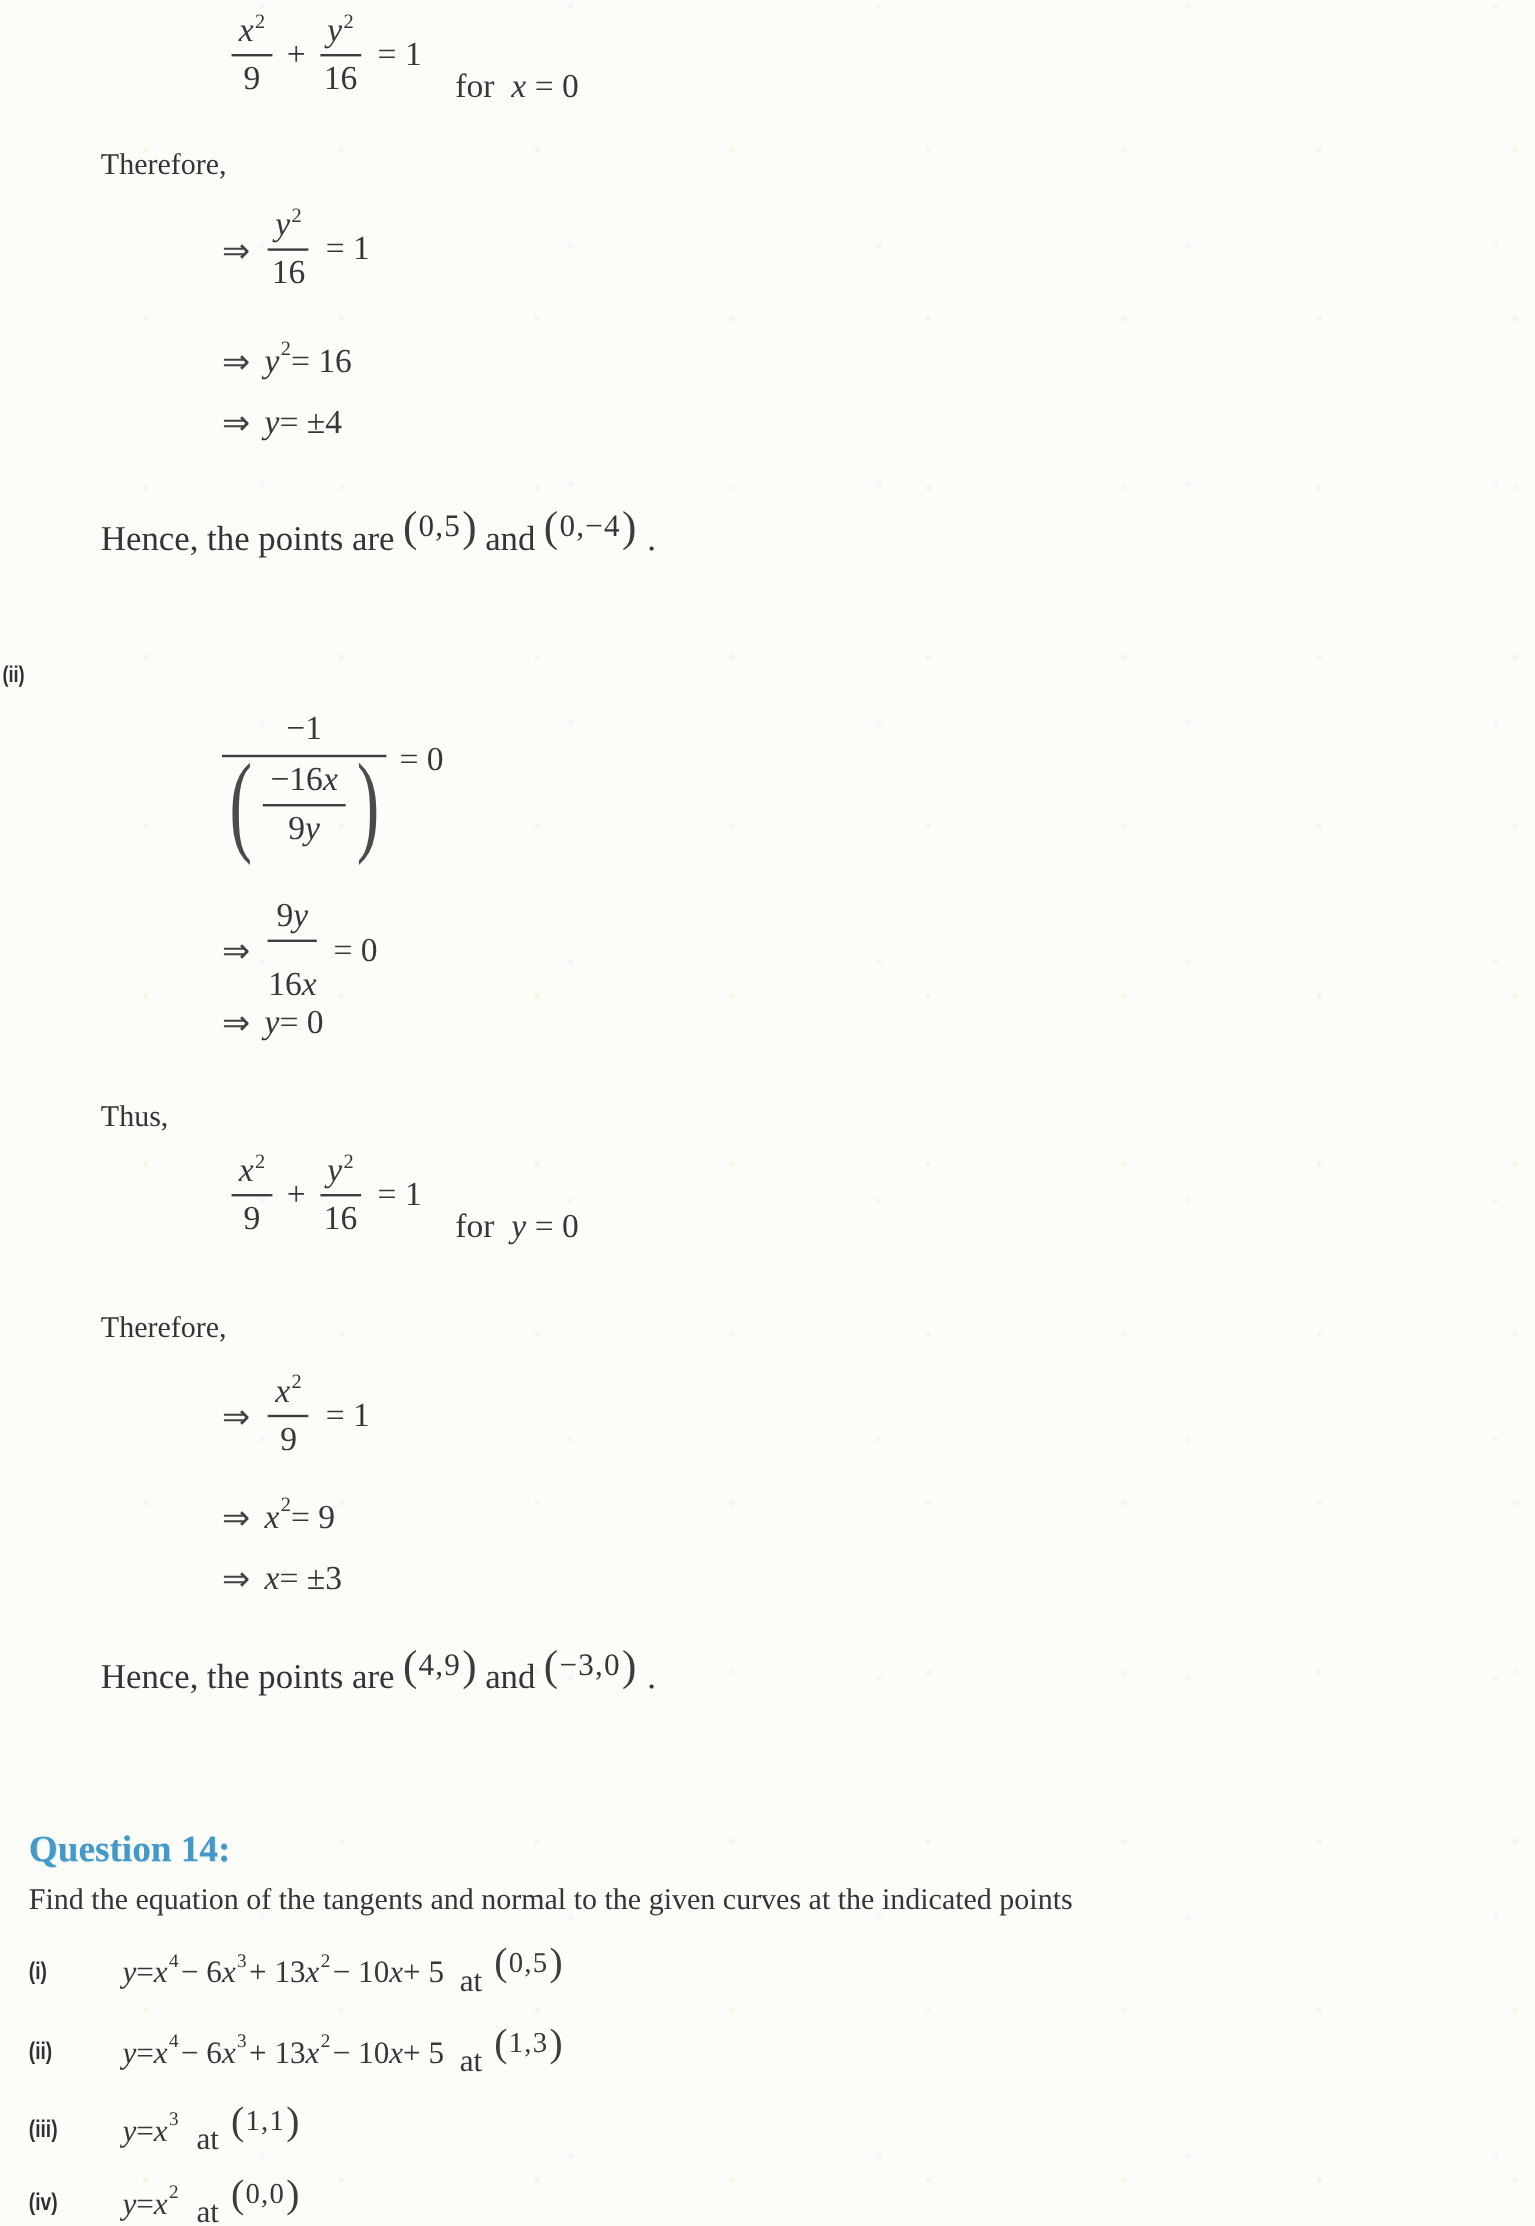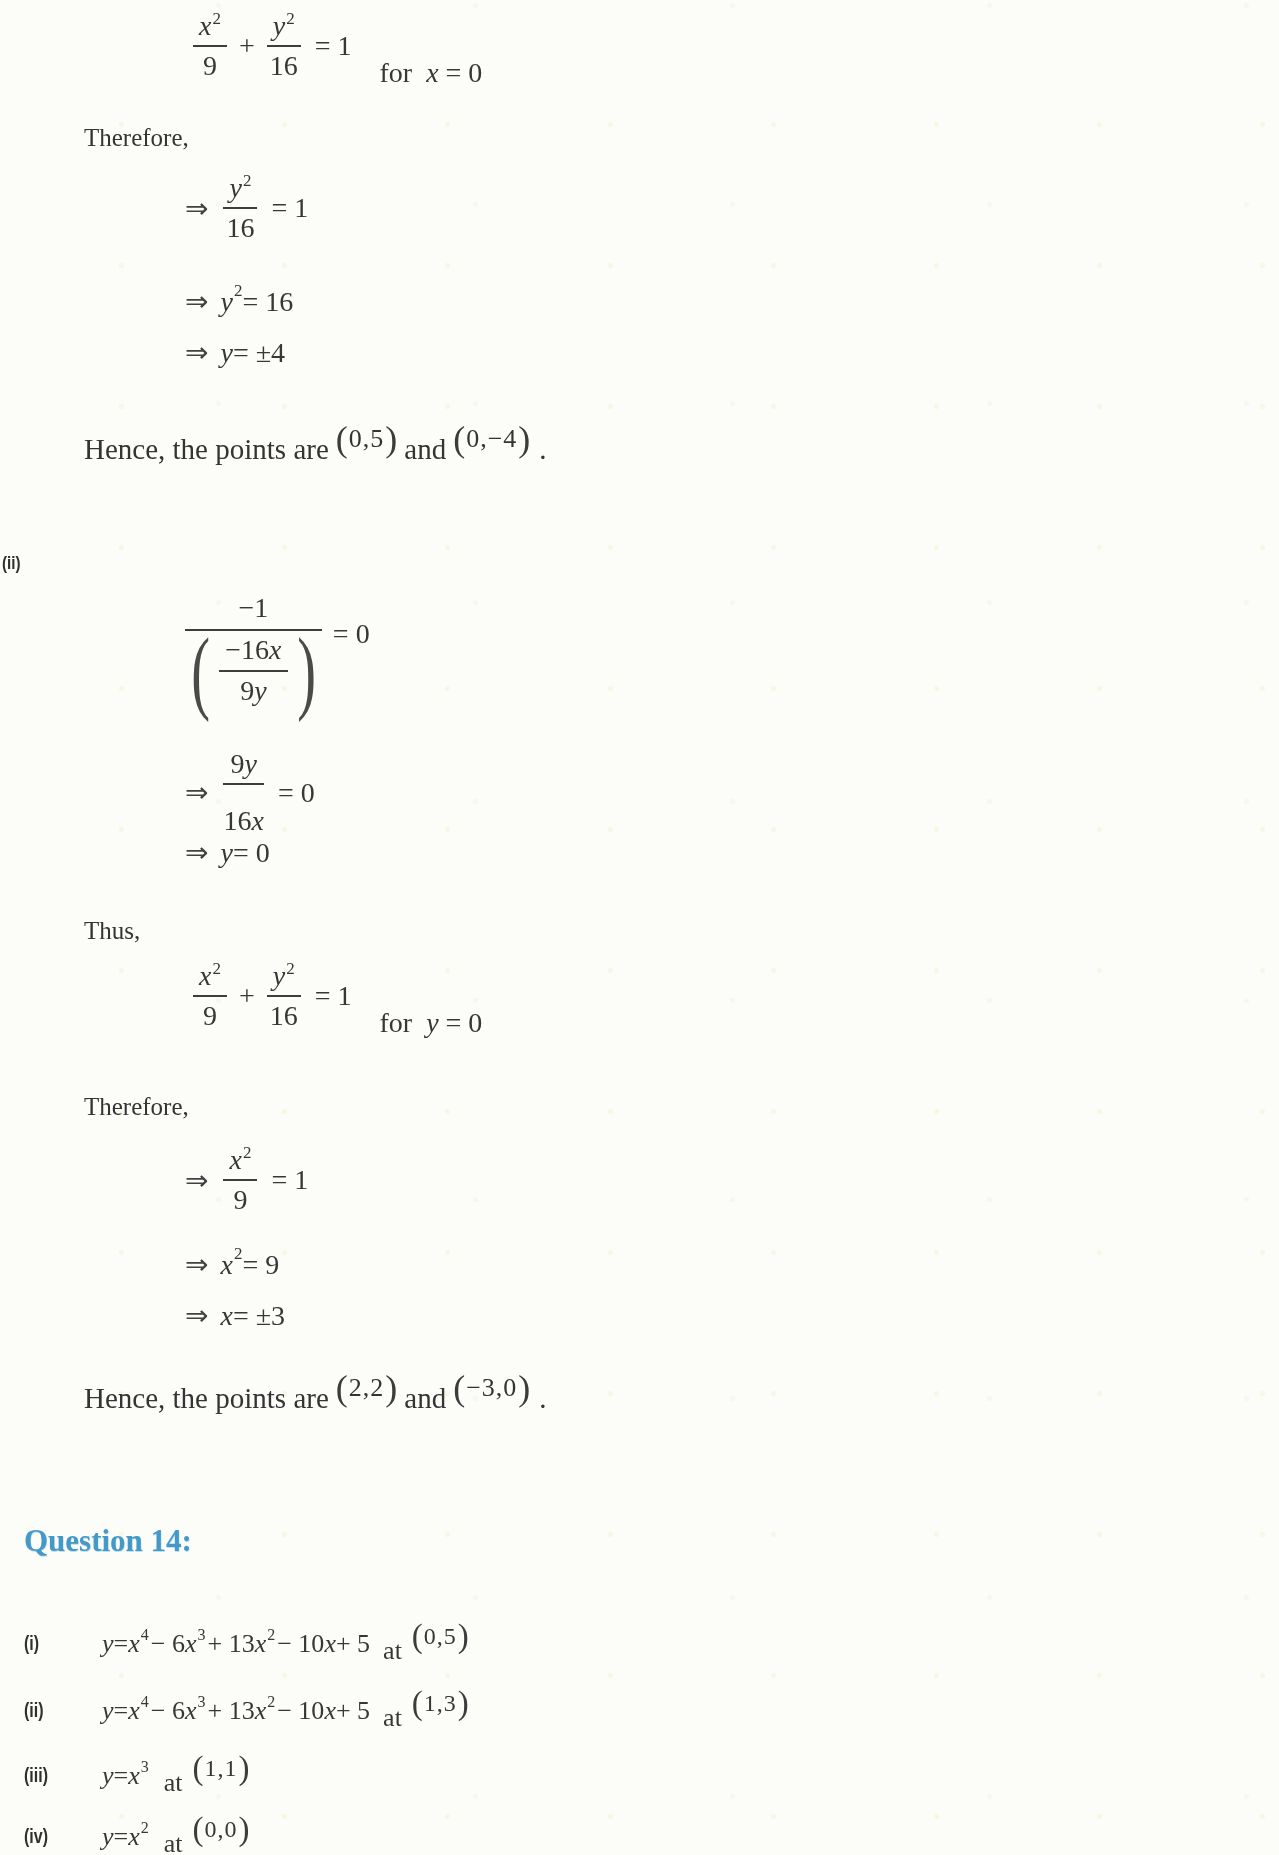--- a/index.html
+++ b/index.html
@@ -174,33 +174,34 @@
   <div class="m" style="left:185px;top:1299px;">
     <span class="ar">⇒</span>
     <i class="v">x</i>
     <span> = ±3</span>
   </div>
 
   <div class="hl" style="left:84px;top:1379px;">
     <span>Hence, the points are</span>
     <span class="pt">
         <span class="pp">(</span>
-        <span class="pv">2,2</span>
+        <span class="pv">4,9</span>
         <span class="pp">)</span>
       </span>
     <span>and</span>
     <span class="pt">
         <span class="pp">(</span>
         <span class="pv">−3,0</span>
         <span class="pp">)</span>
       </span>
     <span class="period">.</span>
   </div>
 
   <div class="head" style="left:24px;top:1523px;">Question 14:</div>
+  <div class="t" style="left:24px;top:1570px;">Find the equation of the tangents and normal to the given curves at the indicated points</div>
 
   <div class="row" style="left:24px;top:1621px;">
     <span class="ilab">(i)</span>
     <i class="v">y</i>
       <span> = </span>
       <i class="v">x</i>
       <span class="s16">4</span>
       <span> − 6</span>
       <i class="v">x</i>
       <span class="s16">3</span>

